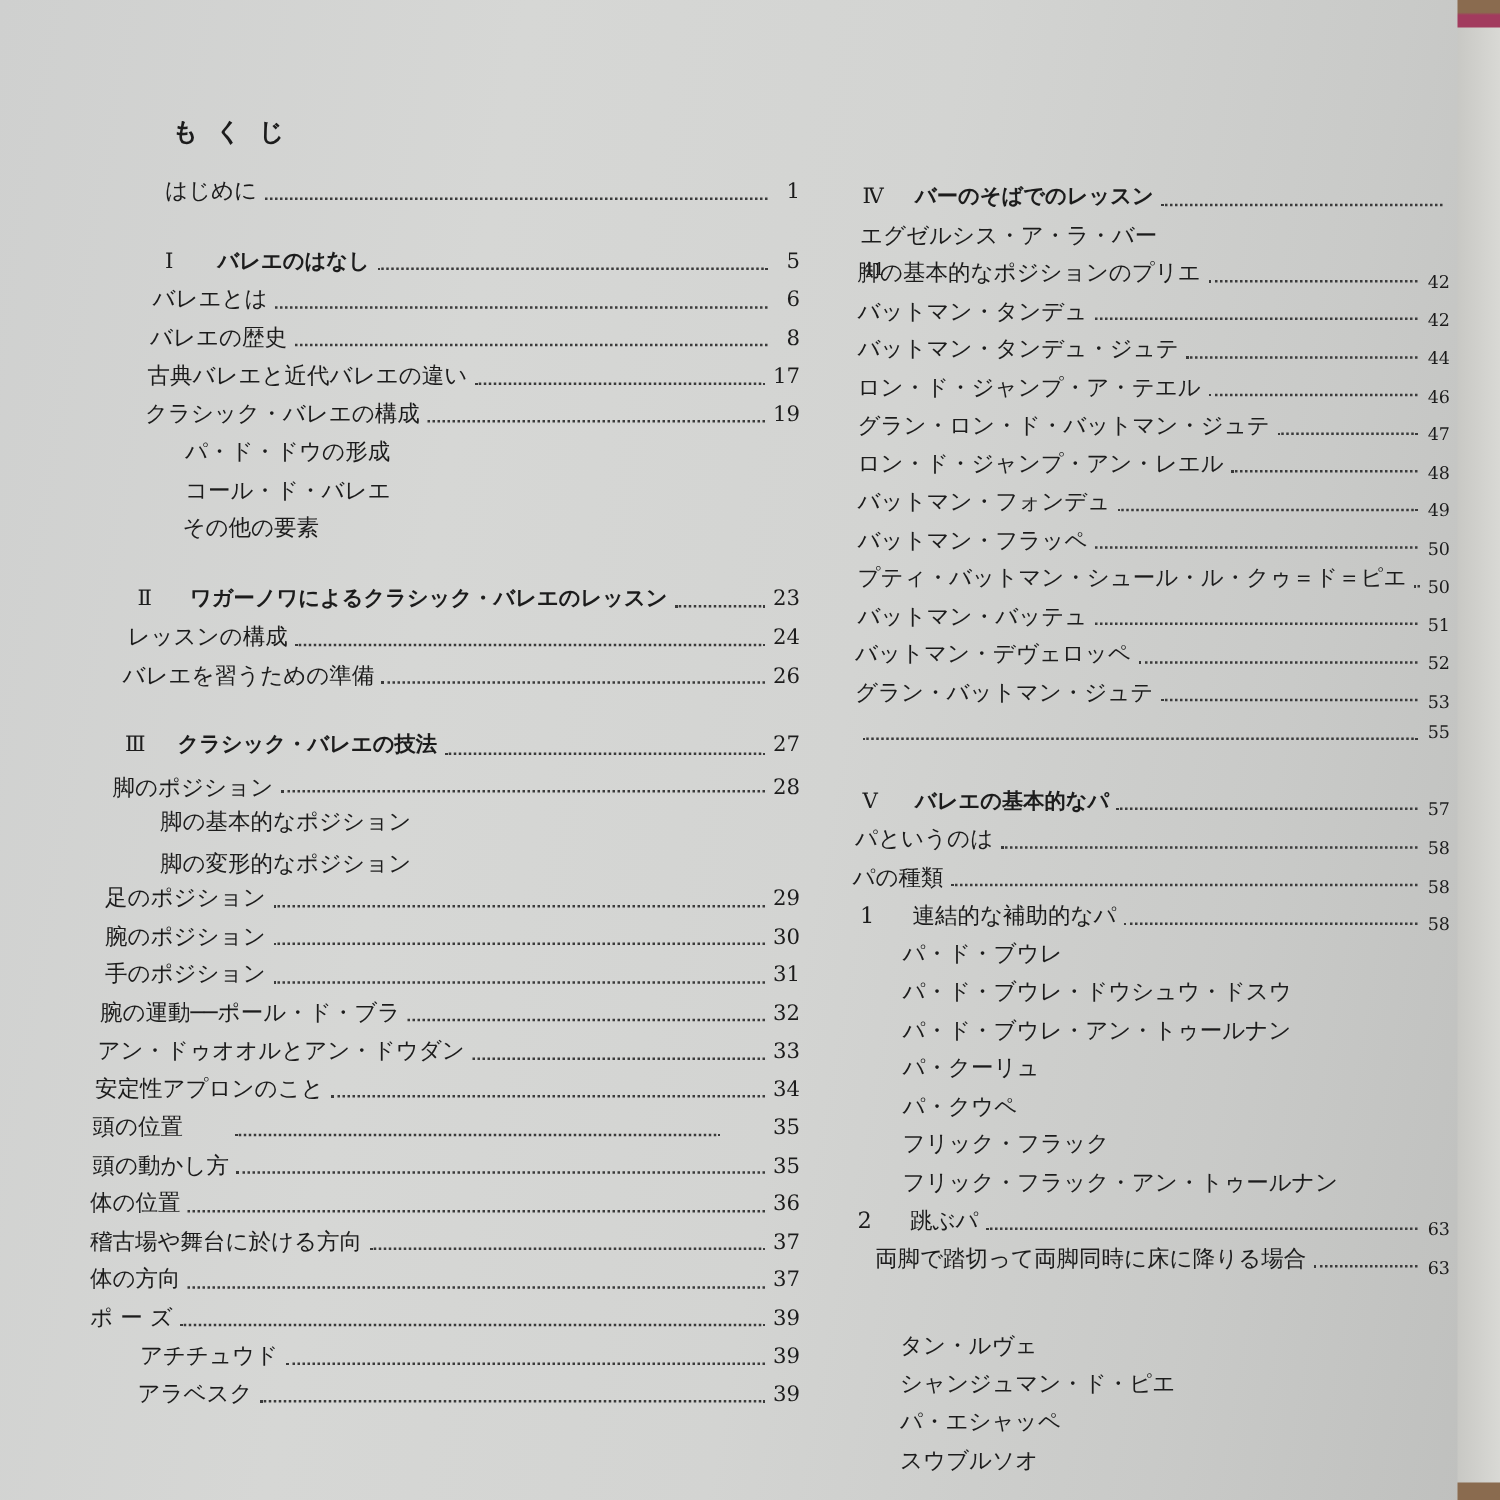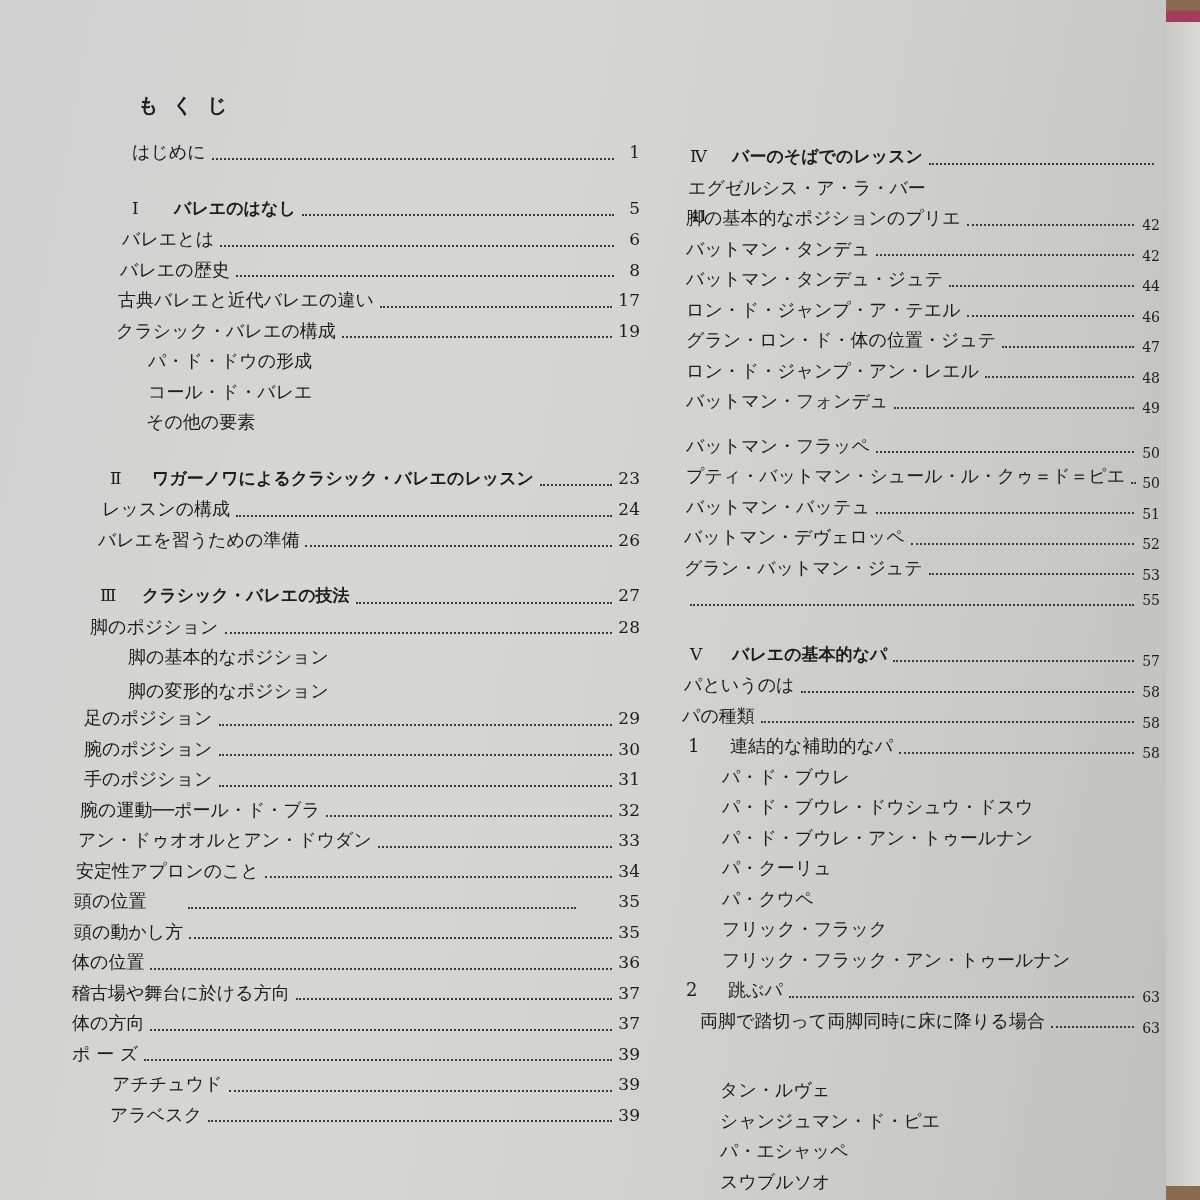--- a/index.html
+++ b/index.html
@@ -112,21 +112,21 @@
       <span class="leader"></span>
       <span class="page">26</span>
     </div>
     <div class="gap"></div>
     <div class="entry chapter" style="padding-left: 30px;">
       <span class="num">Ⅲ</span>
       <span class="label">クラシック・バレエの技法</span>
       <span class="leader"></span>
       <span class="page">27</span>
     </div>
-    <div class="entry" style="padding-left: 20px;">
+    <div class="entry" style="padding-left: 20px; align-items: center;">
       <span class="label">脚のポジション</span>
       <span class="leader"></span>
       <span class="page">28</span>
     </div>
     <div class="entry" style="padding-left: 58px;">
       <span class="label">脚の基本的なポジション</span>
     </div>
     <div class="entry" style="padding-left: 58px; align-items: center;">
       <span class="label">脚の変形的なポジション</span>
     </div>
@@ -226,35 +226,35 @@
       <span class="label">バットマン・タンデュ・ジュテ</span>
       <span class="leader"></span>
       <span class="page">44</span>
     </div>
     <div class="entry" style="padding-left: 6px;">
       <span class="label">ロン・ド・ジャンプ・ア・テエル</span>
       <span class="leader"></span>
       <span class="page">46</span>
     </div>
     <div class="entry" style="padding-left: 6px;">
-      <span class="label">グラン・ロン・ド・体の位置・ジュテ</span>
+      <span class="label">グラン・ロン・ド・バットマン・ジュテ</span>
       <span class="leader"></span>
       <span class="page">47</span>
     </div>
     <div class="entry" style="padding-left: 6px;">
       <span class="label">ロン・ド・ジャンプ・アン・レエル</span>
       <span class="leader"></span>
       <span class="page">48</span>
     </div>
     <div class="entry" style="padding-left: 6px;">
       <span class="label">バットマン・フォンデュ</span>
       <span class="leader"></span>
       <span class="page">49</span>
     </div>
-    <div class="entry" style="padding-left: 6px; margin-top: 14px;">
+    <div class="entry" style="padding-left: 6px;">
       <span class="label">バットマン・フラッペ</span>
       <span class="leader"></span>
       <span class="page">50</span>
     </div>
     <div class="entry" style="padding-left: 6px;">
       <span class="label">プティ・バットマン・シュール・ル・クゥ＝ド＝ピエ</span>
       <span class="leader"></span>
       <span class="page">50</span>
     </div>
     <div class="entry" style="padding-left: 6px;">

